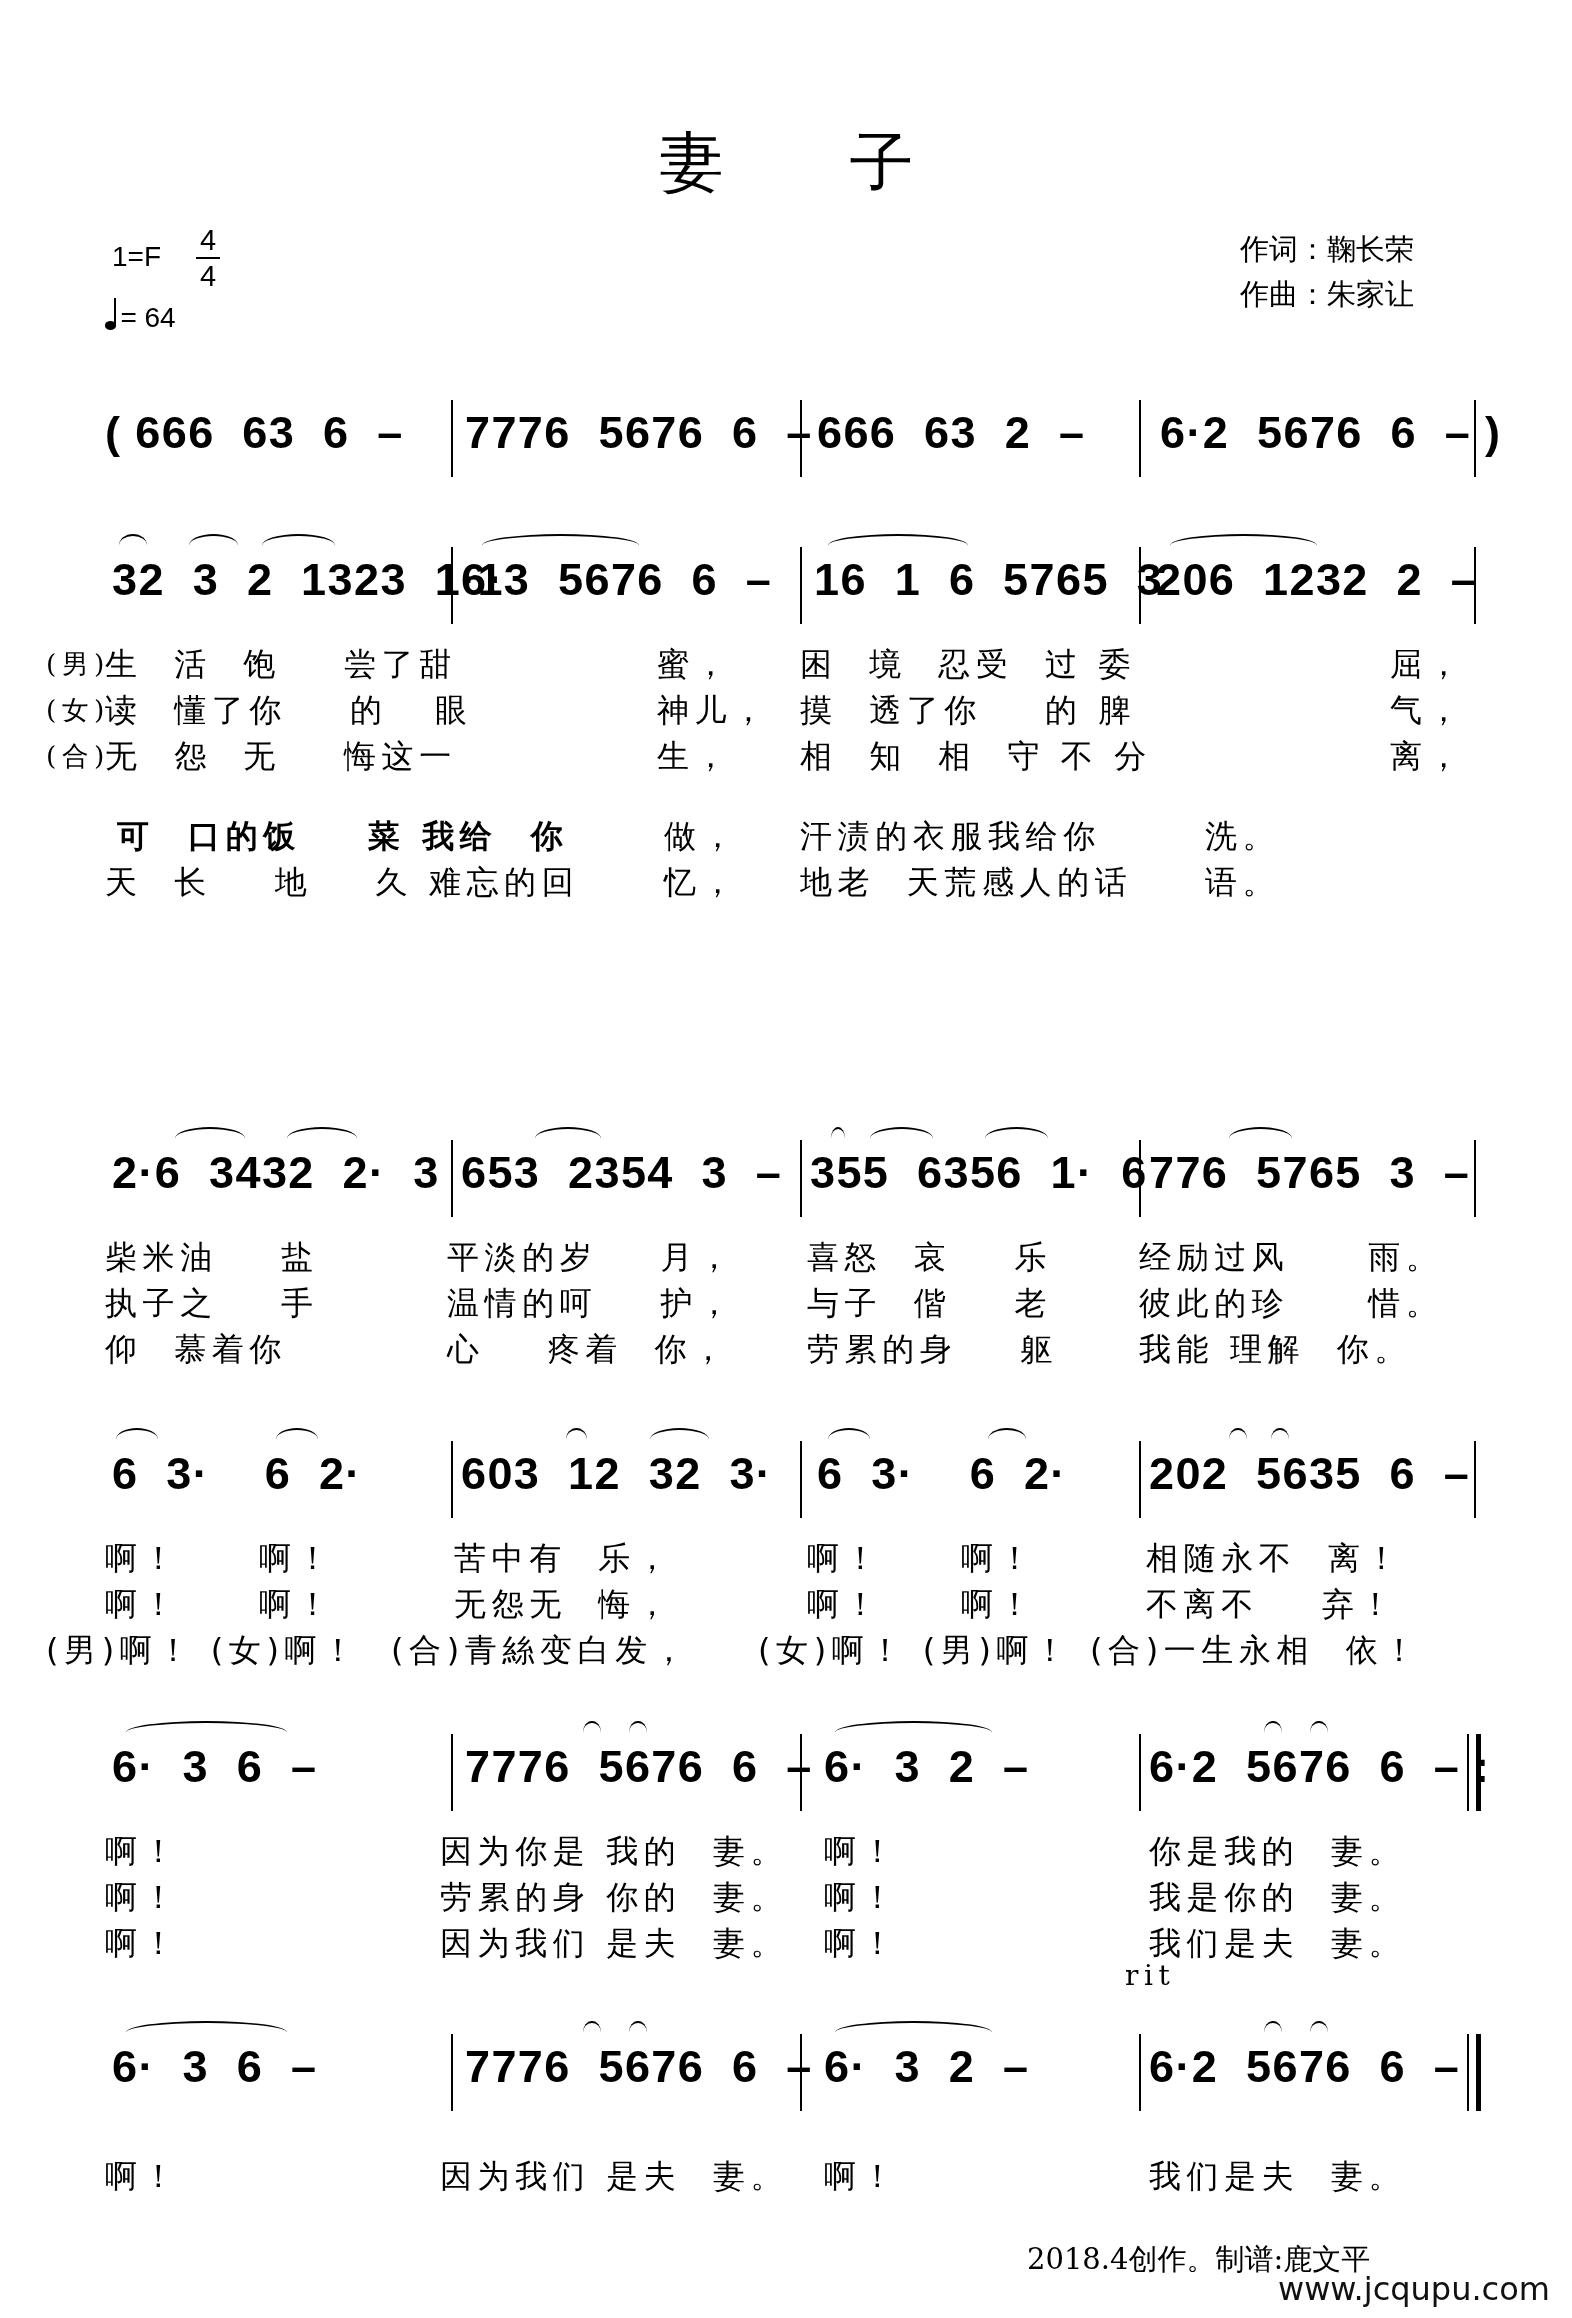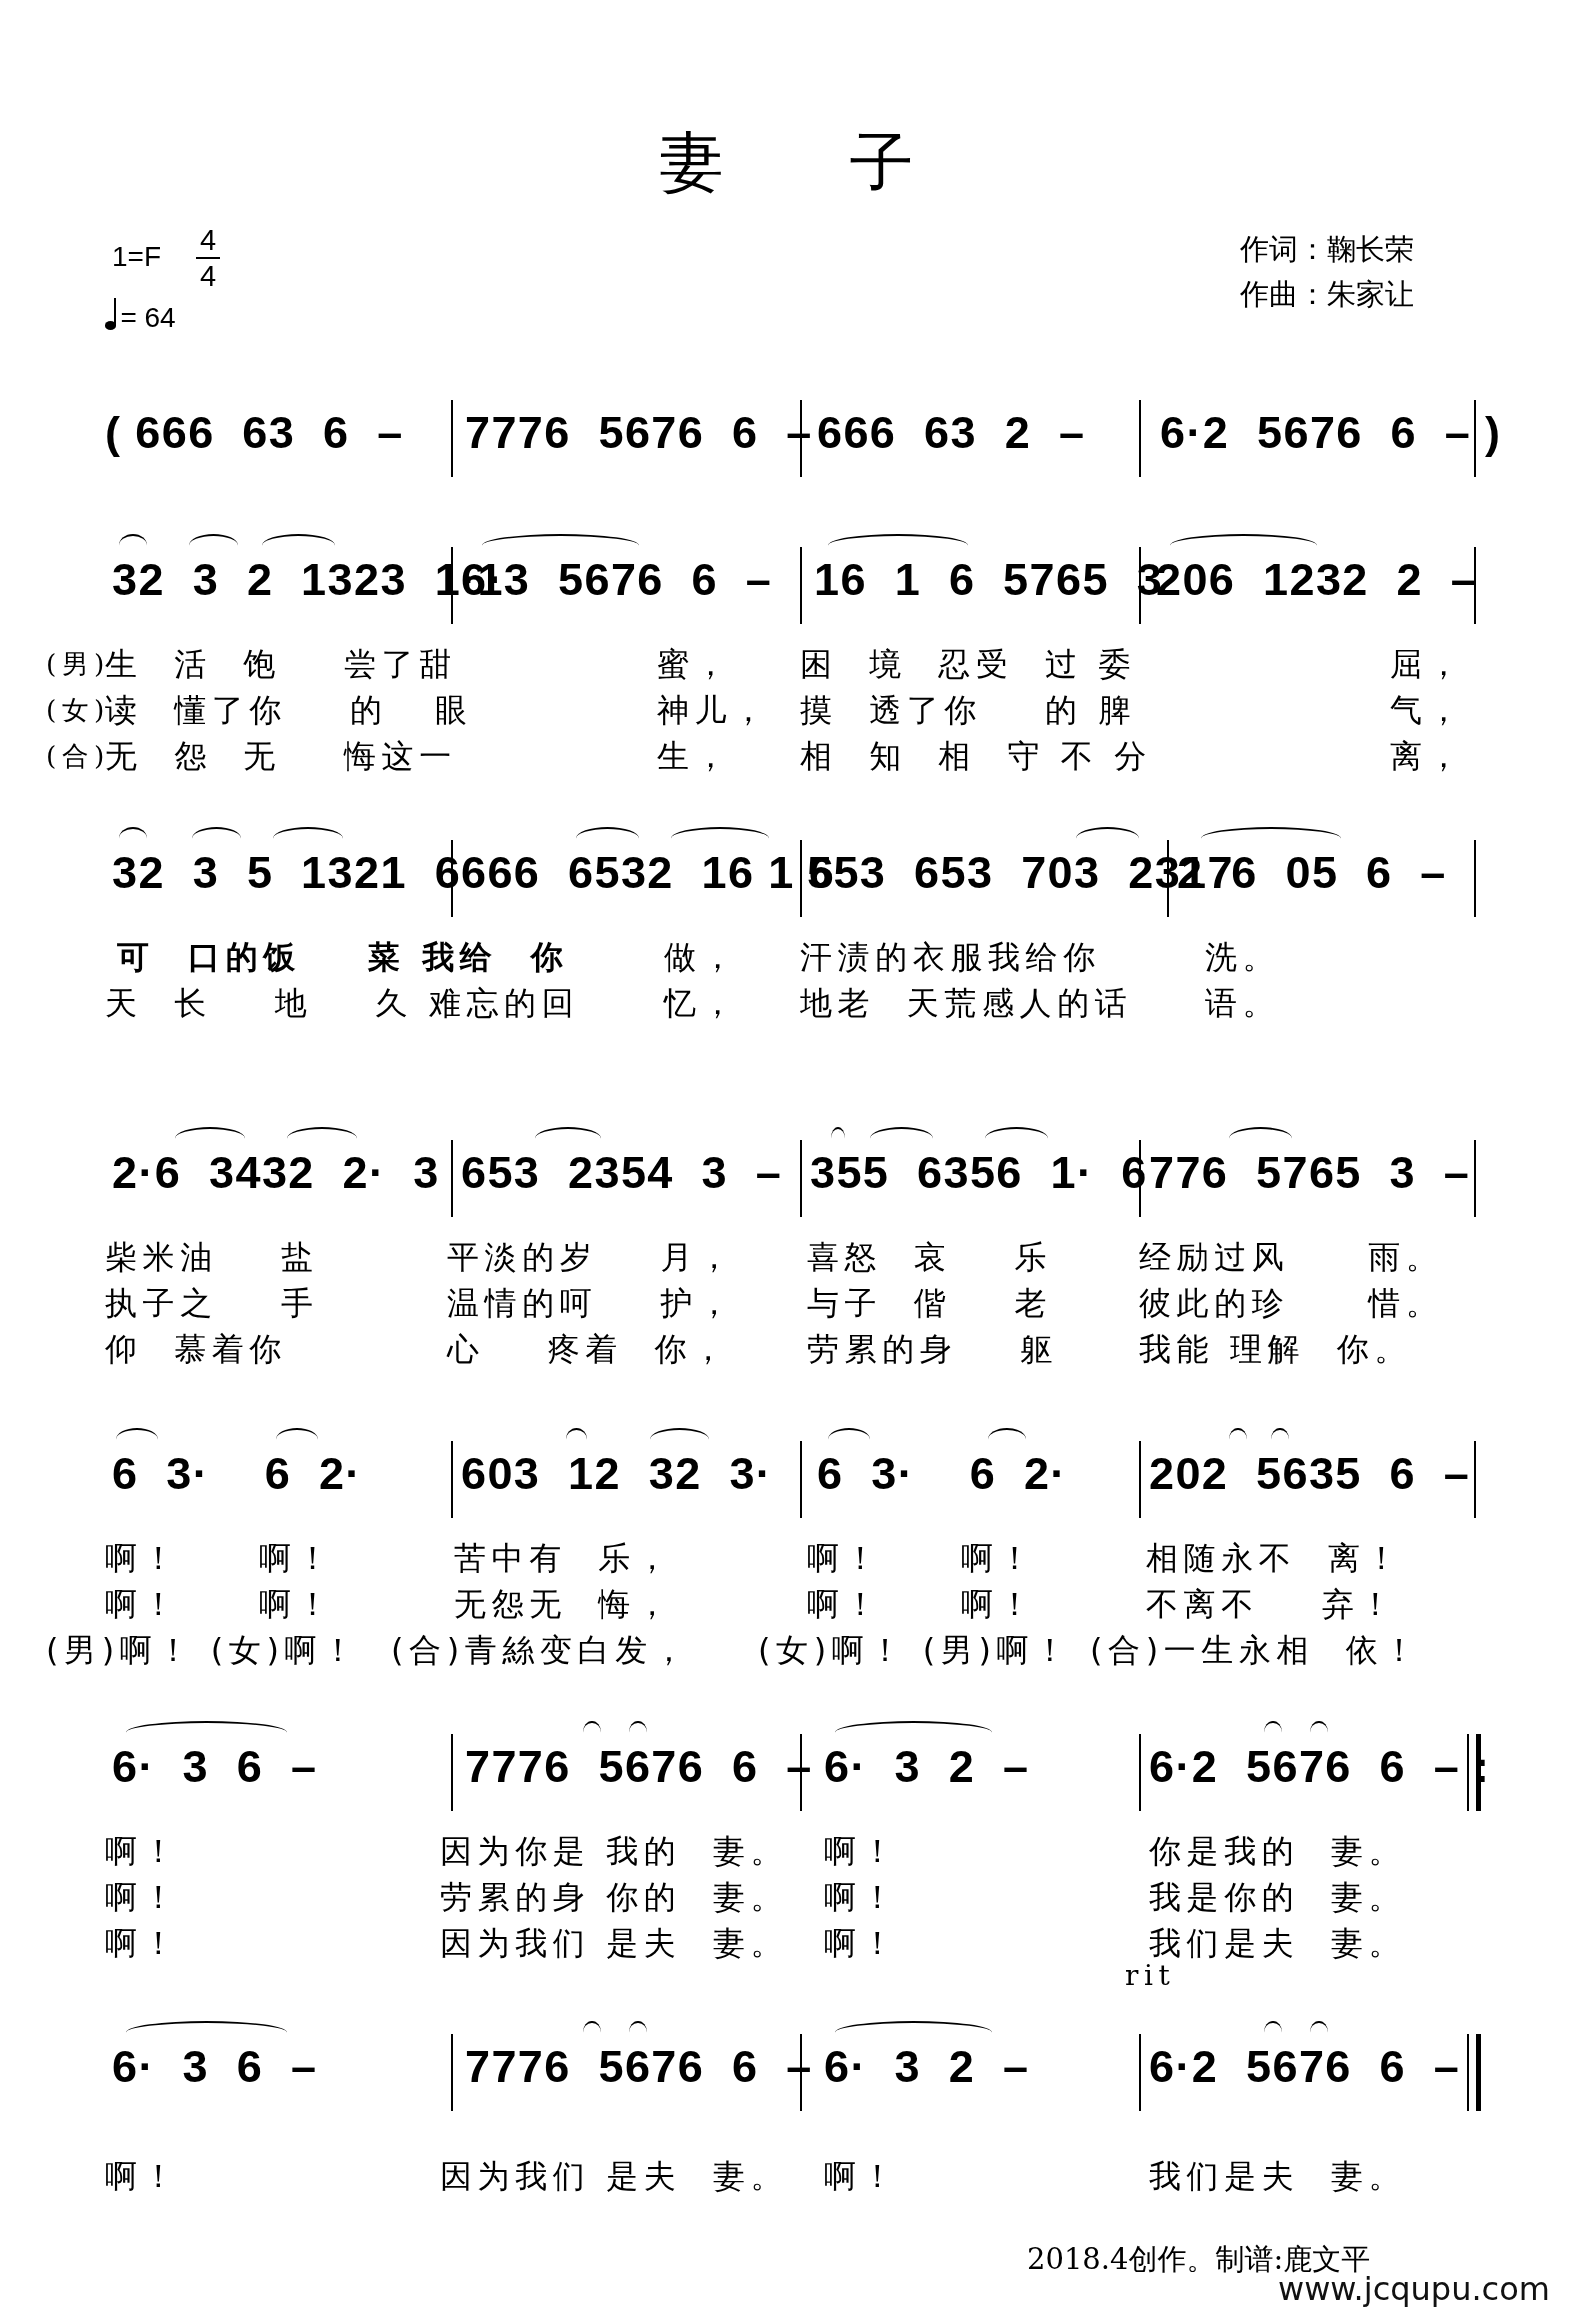--- a/index.html
+++ b/index.html
@@ -97,37 +97,20 @@
       <span class="lyric-seg role" style="left:-59px;">(合)</span>
       <span class="lyric-seg" style="left:0px;">无  怨  无    悔这一</span>
       <span class="lyric-seg" style="left:552px;">生，</span>
       <span class="lyric-seg" style="left:695px;">相  知  相  守 不 分</span>
       <span class="lyric-seg" style="left:1285px;">离，</span>
     </div>
   </div>
 </div>
 
 <div class="system" style="top:796px;">
-  <div class="staff">
-    <div class="slur" style="left:14px;width:28px;"></div>
-    <div class="slur" style="left:87px;width:49px;"></div>
-    <div class="slur" style="left:168px;width:70px;"></div>
-    <div class="slur" style="left:471px;width:63px;"></div>
-    <div class="slur" style="left:566px;width:98px;"></div>
-    <div class="slur" style="left:971px;width:63px;"></div>
-    <div class="slur" style="left:1096px;width:140px;"></div>
-    <div class="measure" style="left:7px;">32  3  5  1321  6</div>
-    <div class="bar" style="left:346px;"></div>
-    <div class="measure" style="left:356px;">666  6532  16 1 6</div>
-    <div class="bar" style="left:695px;"></div>
-    <div class="measure" style="left:702px;">553  653  703  2317</div>
-    <div class="bar" style="left:1062px;"></div>
-    <div class="measure" style="left:1072px;">2  6  05  6  –</div>
-    <div class="bar" style="left:1369px;"></div>
-  </div>
   <div class="lyrics">
     <div class="lyric-row">
       <span class="lyric-seg" style="left:12px;font-weight:bold;">可  口的饭    菜 我给  你</span>
       <span class="lyric-seg" style="left:559px;">做，</span>
       <span class="lyric-seg" style="left:695px;">汗渍的衣服我给你</span>
       <span class="lyric-seg" style="left:1100px;">洗。</span>
     </div>
     <div class="lyric-row">
       <span class="lyric-seg" style="left:0px;">天  长    地    久 难忘的回</span>
       <span class="lyric-seg" style="left:559px;">忆，</span>

